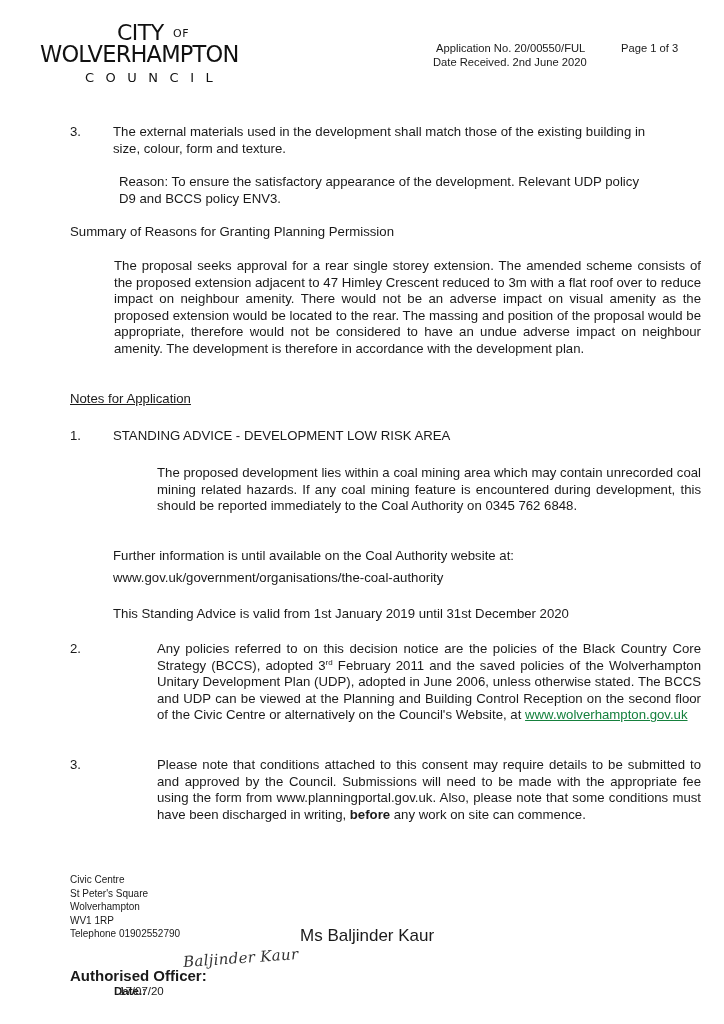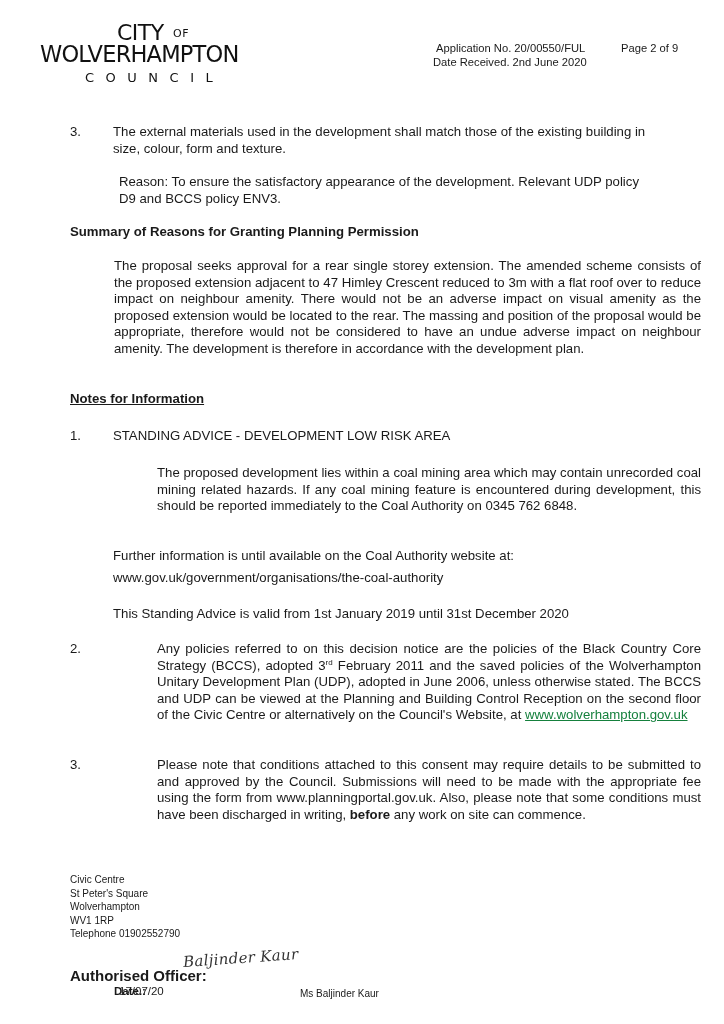--- a/index.html
+++ b/index.html
@@ -29,56 +29,56 @@
     
     .hdr { font-size: 11.2px; line-height: 13px; color: #1a1a1a; }
     .hdr-app { left: 436px; top: 42px; text-align: center; }
     .hdr-page { left: 621px; top: 42px; }
     .hdr-date { left: 433px; top: 56px; }
 
     .num { position: absolute; left: 70px; }
     .indent { position: absolute; left: 113px; width: 544px; }
     .full { position: absolute; left: 70px; width: 587px; }
     .justify { text-align: justify; text-align-last: left; margin-left: 44px; }
-    .bold { font-weight: bold; }
+    .bold { font-weight: normal; }
     .u { text-decoration: underline; }
 
     .addr { left: 70px; top: 873px; font-size: 10px; line-height: 13.6px; }
     .sig-label { left: 70px; top: 968px; font-size: 15px; font-weight: bold; }
     .sig-date-label { left: 70px; top: 983px; font-size: 11.5px; font-weight: bold; padding-left: 44px; }
     .sig-date-val { left: 119px; top: 983px; font-size: 11.5px; }
-    .sig-name { left: 300px; top: 986px; font-size: 10px; text-align: right; }
+    .sig-name { left: 300px; top: 928px; font-size: 17px; text-align: right; }
     .signature { left: 183px; top: 950px; font-family: "DejaVu Serif", serif; font-style: italic; font-size: 15px; color: #333; transform: rotate(-4deg); letter-spacing: 0.3px; }
     a.link { color: #15803d; text-decoration: underline; }
     sup { font-size: 8px; line-height: 0; }
   </style>
 </head>
 <body>
 
 <div class="abs logo">
   <span class="city">CITY</span>
   <span class="of">OF</span>
   <span class="wolv">WOLVERHAMPTON</span>
   <span class="council">COUNCIL</span>
 </div>
 
 <div class="abs hdr hdr-app">Application No. 20/00550/FUL</div>
-<div class="abs hdr hdr-page">Page 2 of 9</div>
+<div class="abs hdr hdr-page">Page 1 of 3</div>
 <div class="abs hdr hdr-date">Date Received. 2nd June 2020</div>
 
 <div class="num" style="top:124px;">3.</div>
 <div class="abs" style="left:113px; top:124px; width:560px; text-indent:0; padding-left:0;">
   <span style="display:block; text-indent:0; margin-left:0;"><span style="display:inline-block; width:548px; padding-left:0;">The external materials used in the development shall match those of the existing building in size, colour, form and texture.</span></span>
 </div>
 <div class="abs" style="left:119px; top:174px; width:540px;">Reason: To ensure the satisfactory appearance of the development. Relevant UDP policy D9 and BCCS policy ENV3.</div>
 
 <div class="full bold" style="top:224px;">Summary of Reasons for Granting Planning Permission</div>
 <div class="full justify" style="top:258px;">The proposal seeks approval for a rear single storey extension. The amended scheme consists of the proposed extension adjacent to 47 Himley Crescent reduced to 3m with a flat roof over to reduce impact on neighbour amenity.  There would not be an adverse impact on visual amenity as the proposed extension would be located to the rear. The massing and position of the proposal would be appropriate, therefore would not be considered to have an undue adverse impact on neighbour amenity. The development is therefore in accordance with the development plan.</div>
 
-<div class="full bold u" style="top:391px;">Notes for Information</div>
+<div class="full bold u" style="top:391px;">Notes for Application</div>
 
 <div class="num" style="top:428px;">1.</div>
 <div class="indent" style="top:428px;">STANDING ADVICE - DEVELOPMENT LOW RISK AREA</div>
 <div class="indent justify" style="top:465px;">The proposed development lies within a coal mining area which may contain unrecorded coal mining related hazards.  If any coal mining feature is encountered during development, this should be reported immediately to the Coal Authority on 0345 762 6848.</div>
 <div class="indent" style="top:548px;">Further information is until available on the Coal Authority website at:</div>
 <div class="indent" style="top:570px;">www.gov.uk/government/organisations/the-coal-authority</div>
 <div class="indent" style="top:606px;">This Standing Advice is valid from 1st January 2019 until 31st December 2020</div>
 
 <div class="num" style="top:641px;">2.</div>
 <div class="indent justify" style="top:641px;">

